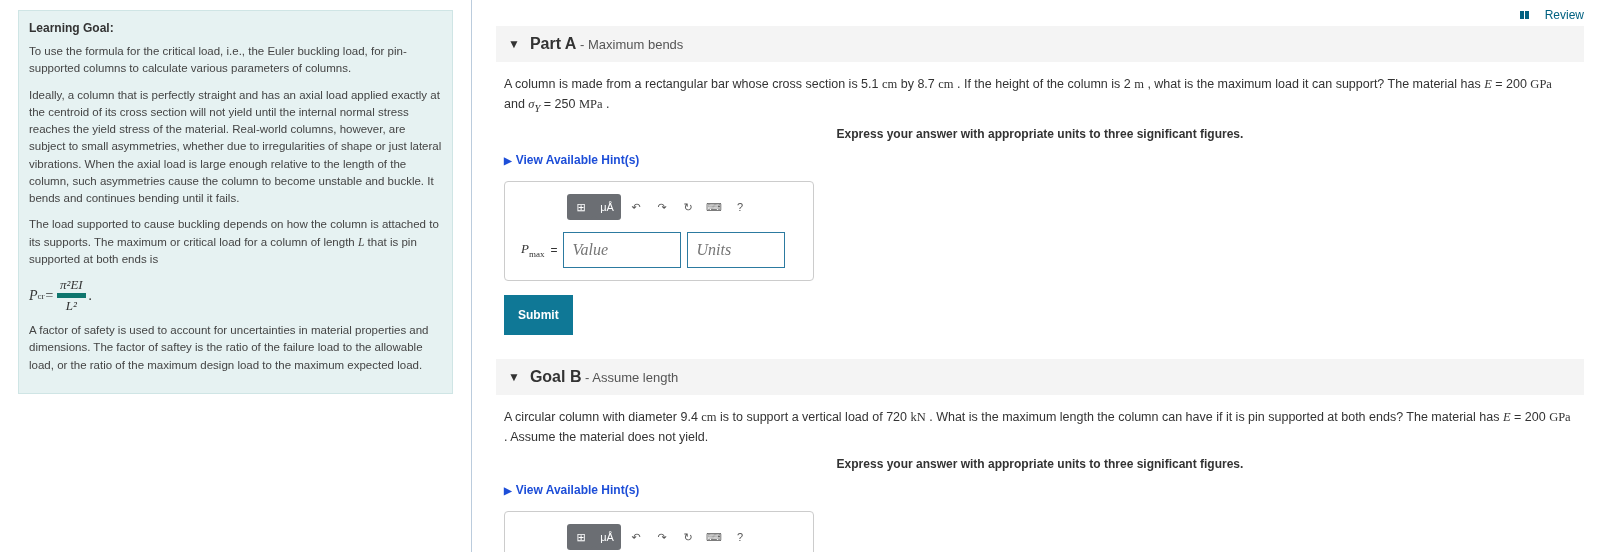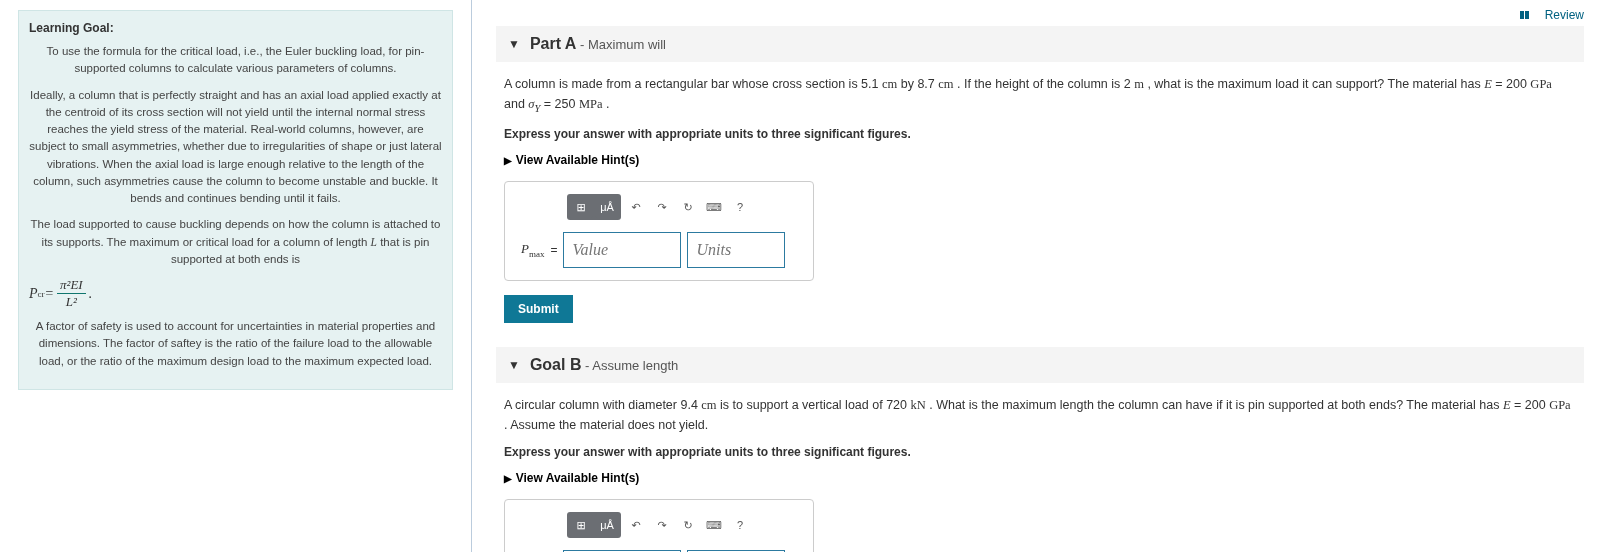--- a/index.html
+++ b/index.html
@@ -1,60 +1,60 @@
 <!DOCTYPE html>
 <html><head>
 <meta charset="utf-8">
 <style>
 * { box-sizing: border-box; margin: 0; padding: 0; }
 body { font-family: Arial, Helvetica, sans-serif; font-size: 12px; color: #333; background: #fff; width: 1600px; }
 .container { display: flex; }
 .left-panel { width: 472px; padding: 10px 18px 18px 18px; border-right: 1px solid #bcd; background: #fff; }
 .learning-goal-box { background: #e6f2f2; border: 1px solid #cfe5e5; padding: 10px; }
 .learning-goal-box h3 { font-size: 12px; font-weight: bold; margin-bottom: 8px; }
-.learning-goal-box p { font-size: 11.5px; line-height: 1.5; margin-bottom: 9px; color: #444; text-align: center; }
+.learning-goal-box p { font-size: 11.5px; line-height: 1.5; margin-bottom: 9px; color: #444; }
 .formula { font-family: 'Times New Roman', serif; font-style: italic; font-size: 14px; margin: 4px 0 8px 0; display: flex; align-items: center; }
 .formula .frac { display: inline-flex; flex-direction: column; align-items: center; margin: 0 3px; font-size: 13px; }
-.formula .frac .num { border-bottom: 1px solid #0f766e; padding: 0 3px; }
+.formula .frac .num { border-bottom: 5px solid #0f766e; padding: 0 3px; }
 .formula .frac .den { padding: 0 3px; }
 .formula sub { font-size: 9px; font-style: normal; }
 
 .right-panel { flex: 1; padding: 8px 16px 16px 24px; }
 .review-link { text-align: right; color: #006080; font-size: 12px; cursor: pointer; display: flex; justify-content: flex-end; align-items: center; gap: 16px; padding-bottom: 4px; }
 .review-icon { display: inline-flex; gap: 1px; }
 .review-icon span { width: 4px; height: 8px; background: #006080; display: inline-block; }
 
 .part-header { background: #f4f4f4; padding: 9px 12px; margin-bottom: 12px; display: flex; align-items: center; gap: 10px; }
 .part-header .caret { color: #333; font-size: 12px; cursor: pointer; }
 .part-header .title-b { font-weight: bold; font-size: 16px; }
 .part-header .title-n { font-size: 13px; color: #555; }
 
 .part-body { padding: 0 8px 24px 8px; }
 .question-text { font-size: 12.5px; line-height: 1.6; margin-bottom: 10px; }
 .question-text .math { font-family: 'Times New Roman', serif; }
 .question-text .ital { font-style: italic; font-family: 'Times New Roman', serif; }
-.instruction { font-weight: bold; font-size: 12px; margin-bottom: 12px; }
-.hints-link { color: #000000; font-weight: bold; font-size: 12px; cursor: pointer; margin-bottom: 14px; display: flex; align-items: center; gap: 4px; text-align: center; }
+.instruction { font-weight: bold; font-size: 12px; margin-bottom: 12px; text-align: center; }
+.hints-link { color: #1d4ed8; font-weight: bold; font-size: 12px; cursor: pointer; margin-bottom: 14px; display: flex; align-items: center; gap: 4px; text-align: center; }
 .hints-link::before { content: '▶'; font-size: 10px; }
 
 .answer-box { border: 1px solid #ccc; border-radius: 4px; padding: 12px 16px; width: 310px; margin-bottom: 14px; background: #fff; }
 .toolbar { display: flex; align-items: center; gap: 4px; margin-bottom: 12px; justify-content: center; }
 .tool-btn { width: 26px; height: 26px; background: #6b6e73; border: 1px solid #555; border-radius: 3px; color: #fff; display: flex; align-items: center; justify-content: center; font-size: 11px; cursor: pointer; }
 .tool-btn.light { background: #fff; border: 1px solid #fff; color: #555; width: 22px; }
 .tool-group { display: flex; gap: 2px; background: #6b6e73; padding: 2px; border-radius: 3px; }
 .tool-group .tool-btn { border-radius: 2px; width: 24px; height: 22px; border: none; }
 
 .input-row { display: flex; align-items: center; gap: 6px; }
 .var-label { font-family: 'Times New Roman', serif; font-style: italic; font-size: 13px; text-align: right; }
 .var-label sub { font-size: 9px; font-style: normal; }
 .answer-input { border: 1px solid #2c7aa0; height: 30px; padding: 17px 8px; font-family: 'Times New Roman', serif; font-style: italic; font-size: 16px; color: #888; }
 .value-input { width: 118px; }
 .units-input { width: 98px; }
 
-.submit-btn { background: #0f7896; color: #fff; border: none; padding: 7px 14px; font-size: 12px; font-weight: bold; cursor: pointer; text-align: right; }
+.submit-btn { background: #0f7896; color: #fff; border: none; padding: 13px 14px; font-size: 12px; font-weight: bold; cursor: pointer; text-align: right; }
 </style>
 </head>
 <body>
 
 <div class="container">
   <div class="left-panel">
     <div class="learning-goal-box">
       <h3>Learning Goal:</h3>
       <p>To use the formula for the critical load, i.e., the Euler buckling load, for pin-supported columns to calculate various parameters of columns.</p>
       <p>Ideally, a column that is perfectly straight and has an axial load applied exactly at the centroid of its cross section will not yield until the internal normal stress reaches the yield stress of the material. Real-world columns, however, are subject to small asymmetries, whether due to irregularities of shape or just lateral vibrations. When the axial load is large enough relative to the length of the column, such asymmetries cause the column to become unstable and buckle. It bends and continues bending until it fails.</p>
@@ -77,21 +77,21 @@
     <div class="review-link">
       <span class="review-icon">
           <span></span>
           <span></span>
         </span>
       <span>Review</span>
     </div>
 
     <div class="part-header">
       <span class="caret">▼</span>
-      <span><span class="title-b">Part A</span><span class="title-n"> - Maximum will</span></span>
+      <span><span class="title-b">Part A</span><span class="title-n"> - Maximum bends</span></span>
     </div>
     <div class="part-body">
       <p class="question-text">
         <span>A column is made from a rectangular bar whose cross section is 5.1 </span><span class="math">cm</span><span> by 8.7 </span><span class="math">cm</span><span> . If the height of the column is 2 </span><span class="math">m</span><span> , what is the maximum load it can support? The material has </span><span class="ital">E</span><span> = 200 </span><span class="math">GPa</span><span> and </span><span class="ital">σ</span><sub class="ital">Y</sub><span> = 250 </span><span class="math">MPa</span><span> .</span>
       </p>
       <p class="instruction">Express your answer with appropriate units to three significant figures.</p>
       <div class="hints-link">
           <span>View Available Hint(s)</span>
         </div>
       <div class="answer-box">

